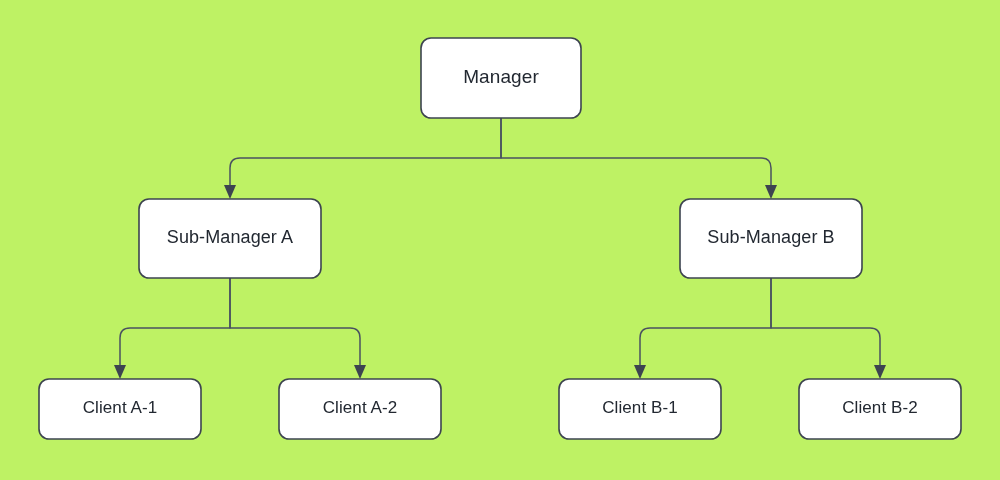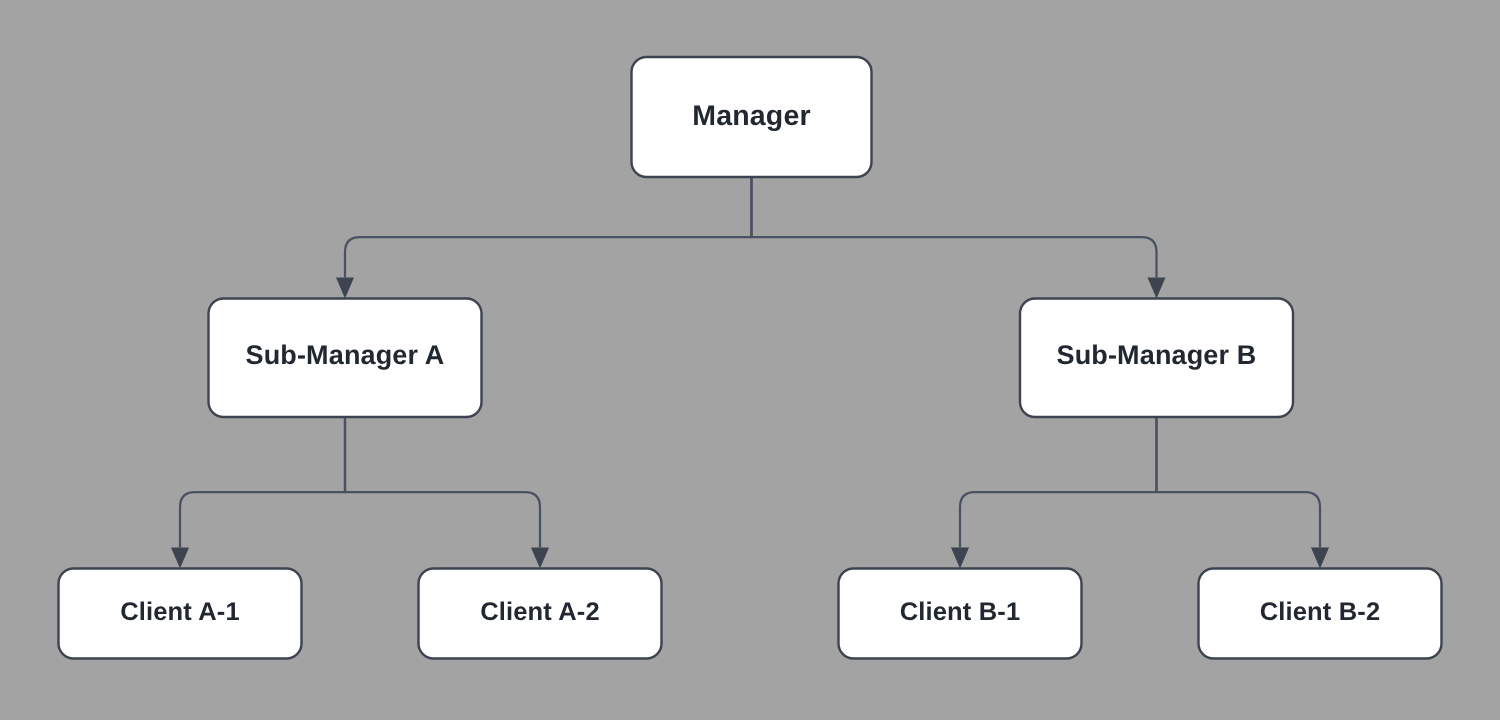--- a/index.html
+++ b/index.html
@@ -50,21 +50,21 @@
     stroke-linejoin: round;
   }
   .arrowhead {
     fill: #3d4450;
     stroke: none;
   }
 </style>
 </head>
 <body>
 
-<div id="diagram-root" style="background: #a3a3a3; font-weight: bold;">
+<div id="diagram-root" style="background: #bef264;">
   <svg id="org-chart-svg" viewBox="0 0 1000 480" xmlns="http://www.w3.org/2000/svg">
 
     <g>
       <path class="connector" d="M 501 118 L 501 158 L 240 158 Q 230 158 230 168 L 230 185" stroke="#4a5160"></path>
       <path class="connector" d="M 501 118 L 501 158 L 761 158 Q 771 158 771 168 L 771 185" stroke="#4a5160"></path>
       <path class="connector" d="M 230 278 L 230 328 L 130 328 Q 120 328 120 338 L 120 365" stroke="#4a5160"></path>
       <path class="connector" d="M 230 278 L 230 328 L 350 328 Q 360 328 360 338 L 360 365" stroke="#4a5160"></path>
       <path class="connector" d="M 771 278 L 771 328 L 650 328 Q 640 328 640 338 L 640 365" stroke="#4a5160"></path>
       <path class="connector" d="M 771 278 L 771 328 L 870 328 Q 880 328 880 338 L 880 365" stroke="#4a5160"></path>
     </g>

